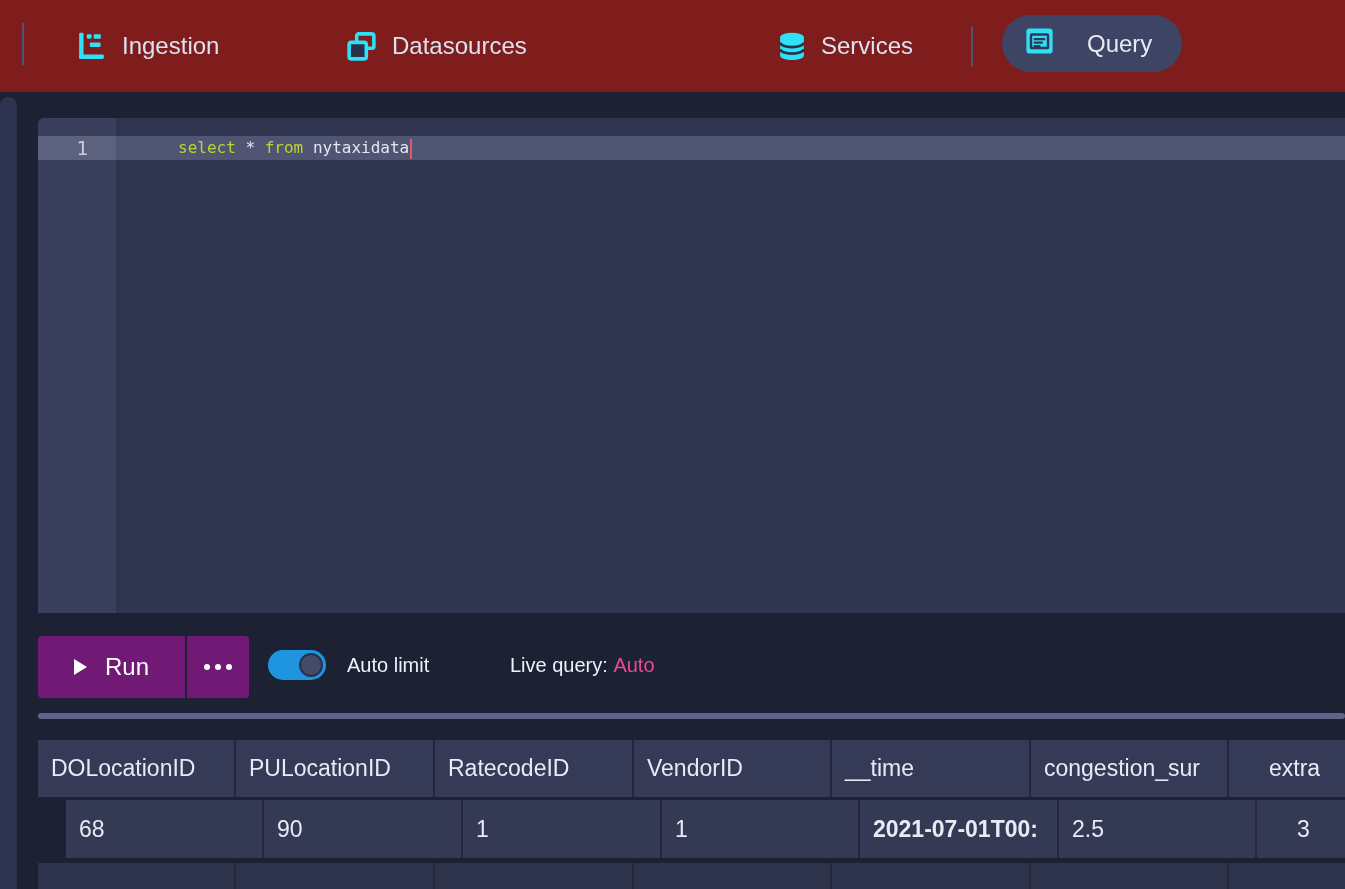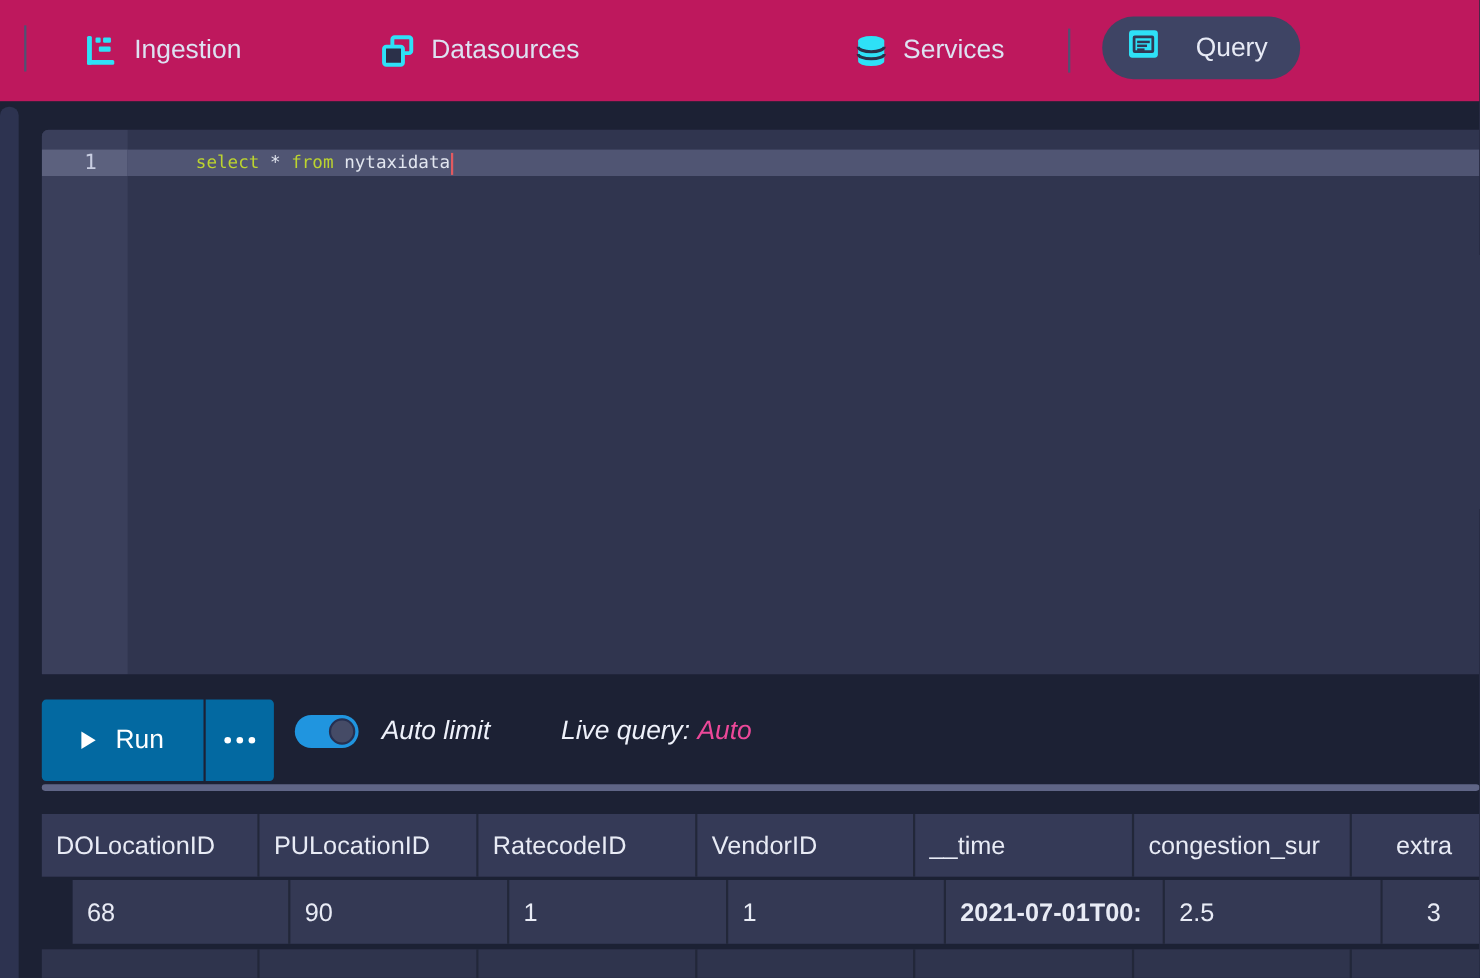--- a/index.html
+++ b/index.html
@@ -5,21 +5,21 @@
   * { margin:0; padding:0; box-sizing:border-box; }
   html,body { width:1345px; height:889px; overflow:hidden; }
   body {
     background:#1c2134;
     font-family:"Liberation Sans", sans-serif;
     color:#e8ebf5;
     position:relative;
   }
 
   
-  .topnav { position:absolute; left:0; top:0; width:1345px; height:92px; background:#be185d; }
+  .topnav { position:absolute; left:0; top:0; width:1345px; height:92px; background:#7f1d1d; }
   .nav-line { position:absolute; width:2px; background:#4d5474; }
   .nav-item {
     position:absolute; top:0; height:92px;
     display:flex; align-items:center; gap:14px;
     cursor:pointer; color:#dde2f2; font-size:24px;
   }
   .nav-item svg { display:block; }
   .nav-pill {
     position:absolute; left:1002px; top:15px; height:57px;
     display:flex; align-items:center; gap:32px;
@@ -46,38 +46,38 @@
   .active-line .c { position:absolute; left:78px; right:0; height:24px; background:#505573; }
   .code-line { position:absolute; left:140px; top:18px; height:24px; line-height:24px;
                font-size:16px; white-space:pre; }
   .tok-kw { color:#bcd42f; }
   .tok-pl { color:#e2e6f0; }
   .cursor { display:inline-block; width:2px; height:20px; background:#e25a60;
             vertical-align:middle; margin-left:1px; }
 
   
   .run-btn, .more-btn {
-    position:absolute; top:636px; height:74px; background:#0369a1; border:none;
+    position:absolute; top:636px; height:62px; background:#701a75; border:none;
     display:flex; align-items:center; justify-content:center; cursor:pointer; color:#fff;
   }
   .run-btn { left:38px; width:147px; border-radius:4px 0 0 4px; gap:18px; font-size:24px; }
   .more-btn { left:187px; width:62px; border-radius:0 4px 4px 0; gap:5px; }
   .play { width:0; height:0; border-left:13px solid #fff; border-top:8px solid transparent;
           border-bottom:8px solid transparent; }
   .dot { width:6px; height:6px; border-radius:50%; background:#fff; }
 
   .toggle {
     position:absolute; left:268px; top:650px; width:58px; height:30px;
     border-radius:15px; background:#2095df; cursor:pointer;
   }
   .knob {
     position:absolute; right:3px; top:3px; width:24px; height:24px; border-radius:50%;
     background:#454b66; border:2px solid #273050;
   }
-  .runrow-label { position:absolute; top:636px; height:58px; line-height:58px; font-size:24px; color:#eef1fa;font-style:italic; }
+  .runrow-label { position:absolute; top:636px; height:58px; line-height:58px; font-size:20px; color:#eef1fa; }
   .lbl-autolimit { left:347px; }
   .lbl-livequery { left:510px; }
   .cyan { color:#ec4899; }
 
   
   .splitter { position:absolute; left:38px; top:713px; right:0; height:6px;
               background:#5f6586; border-radius:3px; cursor:row-resize; }
 
   
   .grid-row {

